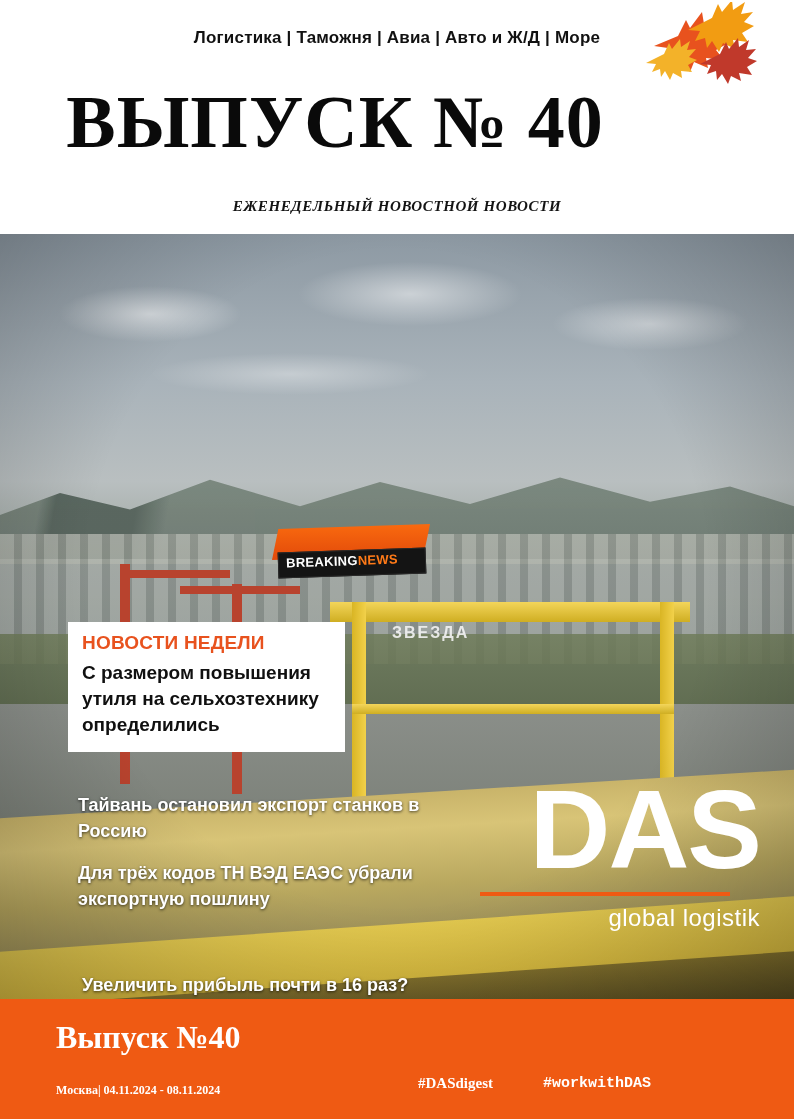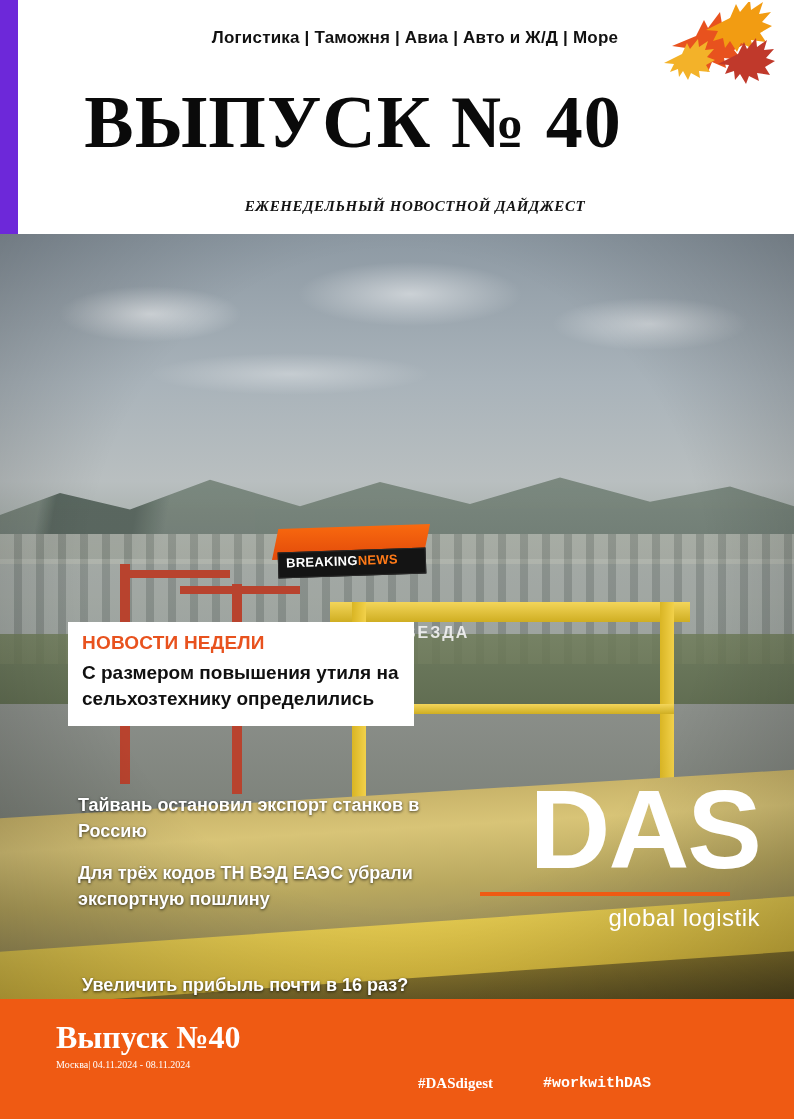--- a/index.html
+++ b/index.html
@@ -16,21 +16,20 @@
   }
 
   
   .page {
     width: 794px;
     height: 1119px;
     position: relative;
     background: #6d28d9;
     box-sizing: border-box;
     overflow: hidden;
-    padding-left: 18px;
   }
 
   .header {
     position: relative;
     height: 234px;
     width: 794px;
     background: #ffffff;
     overflow: hidden;
   }
 
@@ -240,21 +239,21 @@
     letter-spacing: 2px;
     color: #f3f3f3;
     opacity: .9;
   }
 
   
   .lead-box {
     position: absolute;
     top: 388px;
     left: 68px;
-    width: 346px;
+    width: 277px;
     background: #ffffff;
     padding: 10px 12px 14px 14px;
     box-sizing: border-box;
   }
   .lead-label {
     font-size: 19px;
     font-weight: bold;
     color: #e8521e;
     margin-bottom: 6px;
     letter-spacing: .2px;
@@ -321,25 +320,25 @@
     position: absolute;
     top: 20px;
     left: 56px;
     font-family: "Liberation Serif", serif;
     font-weight: bold;
     font-size: 32px;
     color: #ffffff;
   }
   .footer-meta {
     position: absolute;
-    top: 60px;
+    top: 84px;
     left: 56px;
     font-family: "Liberation Serif", serif;
-    font-weight: normal;
-    font-size: 10px;
+    font-weight: bold;
+    font-size: 12px;
     color: #ffffff;
   }
   .footer-tag1 {
     position: absolute;
     top: 76px;
     left: 418px;
     font-family: "Liberation Serif", serif;
     font-weight: bold;
     font-size: 15px;
     color: #ffffff;
@@ -358,21 +357,21 @@
 <body>
 
 <div class="page">
 
   <div class="header">
 
     <div class="kicker">Логистика | Таможня |  Авиа | Авто и Ж/Д | Море</div>
 
     <div class="masthead">ВЫПУСК № 40</div>
 
-    <div class="subtitle">ЕЖЕНЕДЕЛЬНЫЙ НОВОСТНОЙ ДАЙДЖЕСТ</div>
+    <div class="subtitle">ЕЖЕНЕДЕЛЬНЫЙ НОВОСТНОЙ НОВОСТИ</div>
 
     <svg class="leaves" viewBox="0 0 150 110">
       <g>
         <path d="M70 34 l8 -16 4 8 12 -16 2 12 14 -10 -4 14 14 -2 -10 12 12 4 -14 8 8 10 -18 -2 2 10 -14 -6 -4 10 -8 -12 -6 8 -2 -12 -12 4 6 -12 -14 -2z" fill="#e8521e"></path>
         <path d="M104 16 l6 -14 4 8 10 -12 1 10 12 -8 -4 12 12 -2 -9 10 10 4 -12 7 6 9 -15 -2 2 9 -12 -6 -4 9 -7 -11 -5 7 -2 -10 -10 3 5 -10 -12 -1z" fill="#f29c12"></path>
         <path d="M112 52 l6 -12 3 7 9 -11 1 9 10 -7 -3 10 10 -1 -8 9 9 3 -10 6 5 8 -13 -2 2 8 -10 -5 -3 8 -6 -10 -5 6 -1 -9 -9 3 4 -9 -11 -1z" fill="#c0392b"></path>
         <path d="M56 52 l5 -11 3 6 8 -10 1 8 9 -6 -3 9 9 -1 -7 8 8 3 -9 5 4 7 -11 -1 1 7 -9 -5 -3 7 -5 -9 -4 6 -1 -8 -8 3 4 -8 -10 -1z" fill="#f3b229"></path>
       </g>
     </svg>
   </div>

